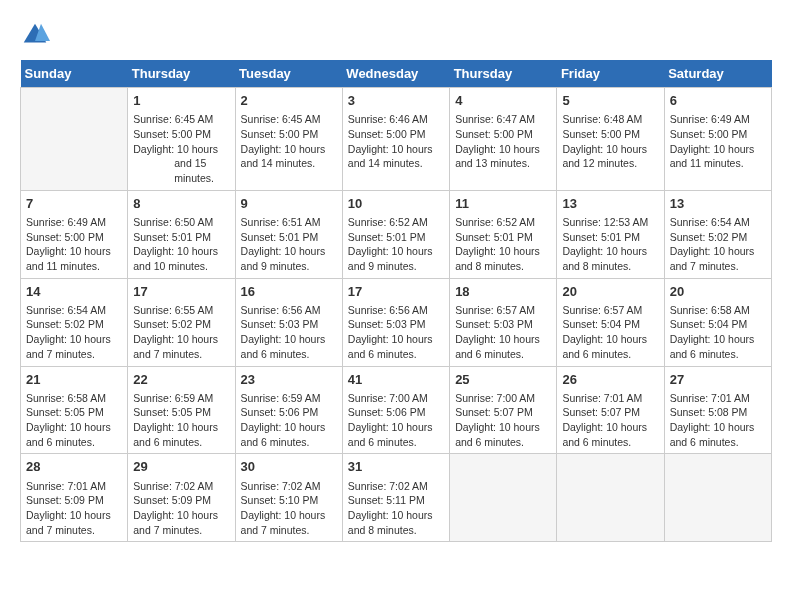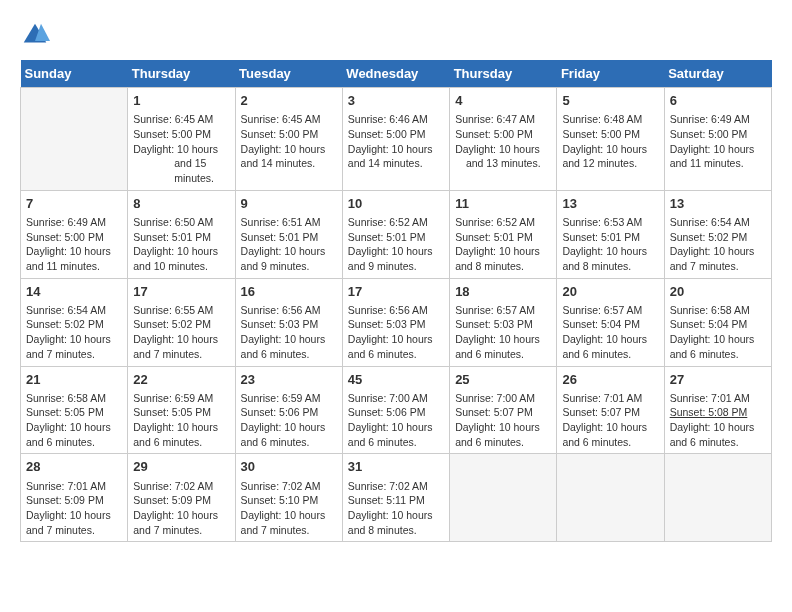--- a/index.html
+++ b/index.html
@@ -131,21 +131,21 @@
           <span style="display: block;">Sunrise: 6:46 AM</span>
           <span style="display: block;">Sunset: 5:00 PM</span>
           <span style="display: block;">Daylight: 10 hours</span>
           <span style="display: block;">and 14 minutes.</span>
         </td>
         <td>
           <span class="day-num">4</span>
           <span style="display: block;">Sunrise: 6:47 AM</span>
           <span style="display: block;">Sunset: 5:00 PM</span>
           <span style="display: block;">Daylight: 10 hours</span>
-          <span style="display: block; text-align: center;">and 13 minutes.</span>
+          <span style="display: block;">and 13 minutes.</span>
         </td>
         <td>
           <span class="day-num">5</span>
           <span style="display: block;">Sunrise: 6:48 AM</span>
           <span style="display: block;">Sunset: 5:00 PM</span>
           <span style="display: block;">Daylight: 10 hours</span>
           <span style="display: block;">and 12 minutes.</span>
         </td>
         <td>
           <span class="day-num">6</span>
@@ -186,21 +186,21 @@
         </td>
         <td>
           <span class="day-num">11</span>
           <span style="display: block;">Sunrise: 6:52 AM</span>
           <span style="display: block;">Sunset: 5:01 PM</span>
           <span style="display: block;">Daylight: 10 hours</span>
           <span style="display: block;">and 8 minutes.</span>
         </td>
         <td>
           <span class="day-num">13</span>
-          <span style="display: block;">Sunrise: 6:53 AM</span>
+          <span style="display: block;">Sunrise: 12:53 AM</span>
           <span style="display: block;">Sunset: 5:01 PM</span>
           <span style="display: block;">Daylight: 10 hours</span>
           <span style="display: block;">and 8 minutes.</span>
         </td>
         <td>
           <span class="day-num">13</span>
           <span style="display: block;">Sunrise: 6:54 AM</span>
           <span style="display: block;">Sunset: 5:02 PM</span>
           <span style="display: block;">Daylight: 10 hours</span>
           <span style="display: block;">and 7 minutes.</span>
@@ -273,21 +273,21 @@
           <span style="display: block;">and 6 minutes.</span>
         </td>
         <td>
           <span class="day-num">23</span>
           <span style="display: block;">Sunrise: 6:59 AM</span>
           <span style="display: block;">Sunset: 5:06 PM</span>
           <span style="display: block;">Daylight: 10 hours</span>
           <span style="display: block;">and 6 minutes.</span>
         </td>
         <td>
-          <span class="day-num">45</span>
+          <span class="day-num">41</span>
           <span style="display: block;">Sunrise: 7:00 AM</span>
           <span style="display: block;">Sunset: 5:06 PM</span>
           <span style="display: block;">Daylight: 10 hours</span>
           <span style="display: block;">and 6 minutes.</span>
         </td>
         <td>
           <span class="day-num">25</span>
           <span style="display: block;">Sunrise: 7:00 AM</span>
           <span style="display: block;">Sunset: 5:07 PM</span>
           <span style="display: block;">Daylight: 10 hours</span>
@@ -296,21 +296,21 @@
         <td>
           <span class="day-num">26</span>
           <span style="display: block;">Sunrise: 7:01 AM</span>
           <span style="display: block;">Sunset: 5:07 PM</span>
           <span style="display: block;">Daylight: 10 hours</span>
           <span style="display: block;">and 6 minutes.</span>
         </td>
         <td>
           <span class="day-num">27</span>
           <span style="display: block;">Sunrise: 7:01 AM</span>
-          <span style="display: block; text-decoration: underline;">Sunset: 5:08 PM</span>
+          <span style="display: block;">Sunset: 5:08 PM</span>
           <span style="display: block;">Daylight: 10 hours</span>
           <span style="display: block;">and 6 minutes.</span>
         </td>
       </tr>
       <tr class="week-row">
         <td>
           <span class="day-num">28</span>
           <span style="display: block;">Sunrise: 7:01 AM</span>
           <span style="display: block;">Sunset: 5:09 PM</span>
           <span style="display: block;">Daylight: 10 hours</span>

